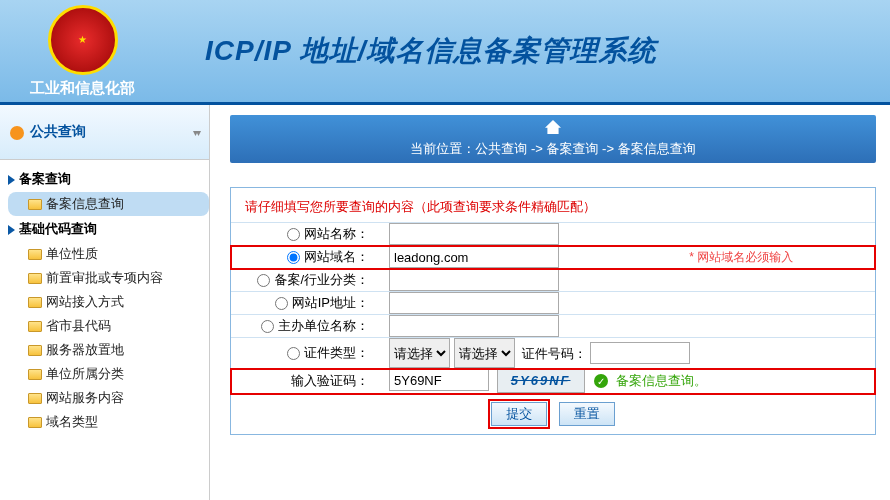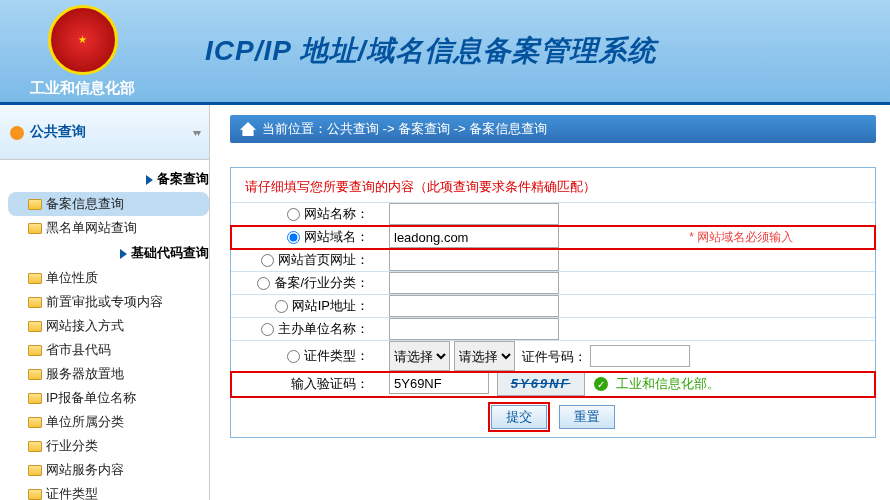--- a/index.html
+++ b/index.html
@@ -10,27 +10,27 @@
 .logo-block { display: flex; flex-direction: column; align-items: center; }
 .title-block { margin-left: 70px; }
 .sys-title { font-size: 28px; font-weight: bold; font-style: italic; color: #03529e; letter-spacing: 1px; }
 .main { display: flex; }
 .sidebar { width: 210px; background: #fff; border-right: 1px solid #ccc; min-height: 395px; }
 .side-header { background: linear-gradient(180deg, #f2f9ff 0%, #d7ecfb 100%); padding: 18px 10px; border-bottom: 1px solid #ccc; display: flex; align-items: center; justify-content: space-between; }
 .side-header .lbl { color: #03529e; font-weight: bold; font-size: 14px; }
 .circle-icon { width: 14px; height: 14px; border-radius: 50%; background: #f7941d; display: inline-block; margin-right: 6px; vertical-align: middle; }
 .chev { color: #888; font-size: 10px; letter-spacing: -2px; }
 .tree { padding: 6px 0 6px 8px; }
-.tree-group { font-weight: bold; padding: 4px 0; cursor: pointer; text-align: right; }
+.tree-group { font-weight: bold; padding: 4px 0; cursor: pointer; }
 .arrow-icon { display: inline-block; width: 0; height: 0; border-top: 5px solid transparent; border-bottom: 5px solid transparent; border-left: 7px solid #0a58a5; margin-right: 4px; vertical-align: middle; }
 .tree-item { padding: 3px 0 3px 20px; cursor: pointer; color: #222; }
 .tree-item.sel { background: #bfdcf3; border-radius: 8px; }
 .folder-icon { display: inline-block; width: 14px; height: 11px; background: linear-gradient(180deg,#ffe38a,#f7c23d); border: 1px solid #c9982a; border-radius: 1px; margin-right: 4px; vertical-align: middle; }
 .content { flex: 1; padding: 10px 14px 10px 20px; }
-.breadcrumb { background: linear-gradient(180deg,#4191d8,#2d6fb7); color: #fff; padding: 5px 10px; border-radius: 2px; display: flex; align-items: center; gap: 6px; font-size: 13px; }
+.breadcrumb { background: linear-gradient(180deg,#4191d8,#2d6fb7); color: #fff; padding: 5px 10px; border-radius: 2px; display: flex; align-items: center; gap: 6px; font-size: 13px; flex-direction: column; }
 .home-icon { width: 16px; height: 14px; background:#fff; display:inline-block; clip-path: polygon(50% 0,100% 55%,85% 55%,85% 100%,15% 100%,15% 55%,0 55%);}
 .form-wrap { border: 1px solid #88b7e0; margin-top: 24px; padding: 0; }
 .form-hint { color: #d00; padding: 10px 14px 6px; font-size: 13px; }
 .form-table { width: 100%; border-collapse: collapse; }
 .form-table td { border-top: 1px solid #cfe2f2; padding: 0 8px; vertical-align: middle; font-size: 13px; }
 .label-cell { width: 150px; text-align: right; padding-right: 12px !important; }
 .input-cell input[type=text] { width: 170px; height: 22px; border: 1px solid #aaa; padding: 0 4px; font-size: 13px; }
 .input-cell select { height: 30px; border: 1px solid #aaa; font-size: 13px; }
 .req-note { color: #ef4444; font-size: 12px; }
 .row-hl { outline: 2px solid #e50000; outline-offset: -1px; }
@@ -57,32 +57,28 @@
 
 <div class="main">
   <div class="sidebar">
     <div class="side-header">
       <span><span class="circle-icon"></span><span class="lbl">公共查询</span></span>
       <span class="chev">▾▾</span>
     </div>
     <div class="tree" id="tree">
         <div class="tree-group"><span class="arrow-icon"></span>备案查询</div>
         <div class="tree-item sel"><span class="folder-icon"></span>备案信息查询</div>
-        <div class="tree-item"><span class="folder-icon"></span>黑名单网站查询</div>
         <div class="tree-group"><span class="arrow-icon"></span>基础代码查询</div>
         <div class="tree-item"><span class="folder-icon"></span>单位性质</div>
         <div class="tree-item"><span class="folder-icon"></span>前置审批或专项内容</div>
         <div class="tree-item"><span class="folder-icon"></span>网站接入方式</div>
         <div class="tree-item"><span class="folder-icon"></span>省市县代码</div>
         <div class="tree-item"><span class="folder-icon"></span>服务器放置地</div>
-        <div class="tree-item"><span class="folder-icon"></span>IP报备单位名称</div>
         <div class="tree-item"><span class="folder-icon"></span>单位所属分类</div>
-        <div class="tree-item"><span class="folder-icon"></span>行业分类</div>
         <div class="tree-item"><span class="folder-icon"></span>网站服务内容</div>
-        <div class="tree-item"><span class="folder-icon"></span>证件类型</div>
         <div class="tree-item"><span class="folder-icon"></span>域名类型</div>
       </div>
   </div>
 
   <div class="content">
     <div class="breadcrumb">
       <span class="home-icon"></span>
       <span id="bc">当前位置：公共查询  -&gt;  备案查询  -&gt;  备案信息查询</span>
     </div>
 
@@ -92,25 +88,20 @@
         <tbody>
             <tr>
           <td class="label-cell"><input type="radio" name="q" style=""><span>网站名称：</span></td>
           <td class="input-cell"><input type="text" value="" style=""></td>
           <td></td>
         </tr>
         <tr class="row-hl">
           <td class="label-cell"><input type="radio" name="q" checked="" style=""><span>网站域名：</span></td>
           <td class="input-cell"><input type="text" value="leadong.com" style=""></td>
           <td><span class="req-note">* 网站域名必须输入</span></td>
-        </tr>
-        <tr>
-          <td class="label-cell"><input type="radio" name="q" style=""><span>网站首页网址：</span></td>
-          <td class="input-cell"><input type="text" value="" style=""></td>
-          <td></td>
         </tr>
         <tr>
           <td class="label-cell"><input type="radio" name="q" style=""><span>备案/行业分类：</span></td>
           <td class="input-cell"><input type="text" value="" style=""></td>
           <td></td>
         </tr>
         <tr>
           <td class="label-cell"><input type="radio" name="q" style=""><span>网站IP地址：</span></td>
           <td class="input-cell"><input type="text" value="" style=""></td>
           <td></td>
@@ -128,21 +119,21 @@
             &nbsp;<span>证件号码：</span>
             <input type="text" style="width: 100px;" value="">
           </td>
         </tr>
         <tr class="row-hl">
           <td class="label-cell"><span>输入验证码：</span></td>
           <td class="input-cell" colspan="2">
             <input type="text" style="width: 100px;" value="5Y69NF">
             <span class="captcha-img">5Y69NF</span>
             <span class="ok-icon">✓</span>
-            <span class="ok-text">工业和信息化部。</span>
+            <span class="ok-text">备案信息查询。</span>
           </td>
         </tr>
         <tr class="btn-row">
           <td colspan="3">
             <button class="btn primary">提交</button>
             <button class="btn">重置</button>
           </td>
         </tr>
       </tbody>
         </table>

